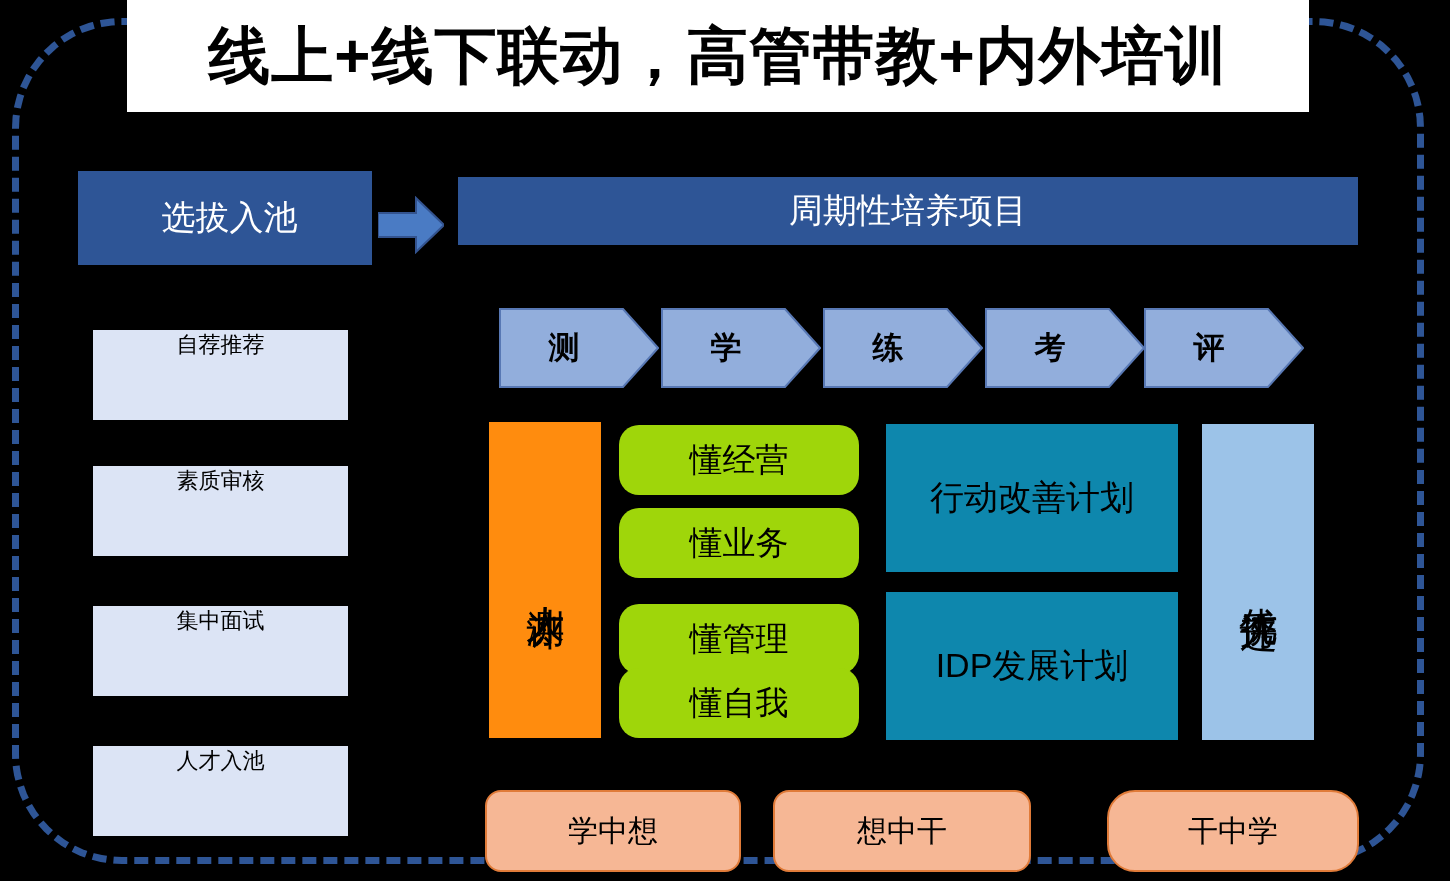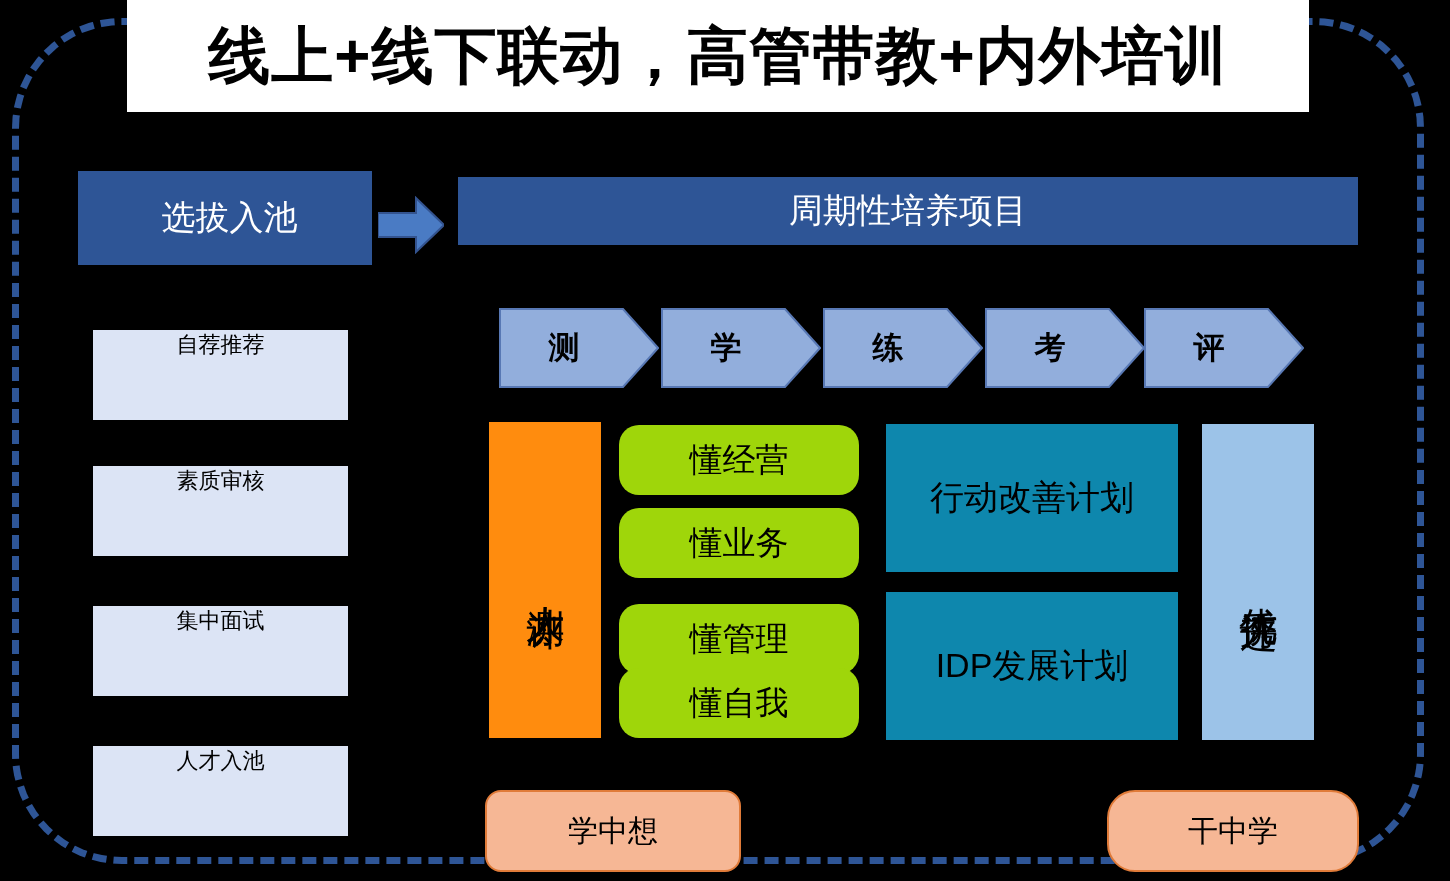--- a/index.html
+++ b/index.html
@@ -296,17 +296,20 @@
     <span>IDP发展计划</span>
   </div>
 
   <div class="blk" id="excellence-box">
     <span>优秀评选</span>
   </div>
 
   <div class="bottom-pill" id="pill-0">
     <span>学中想</span>
   </div>
+  <div class="bottom-pill" id="pill-1">
+    <span>想中干</span>
+  </div>
   <div class="bottom-pill" id="pill-2">
     <span>干中学</span>
   </div>
 
 </div>
 
 </body></html>

